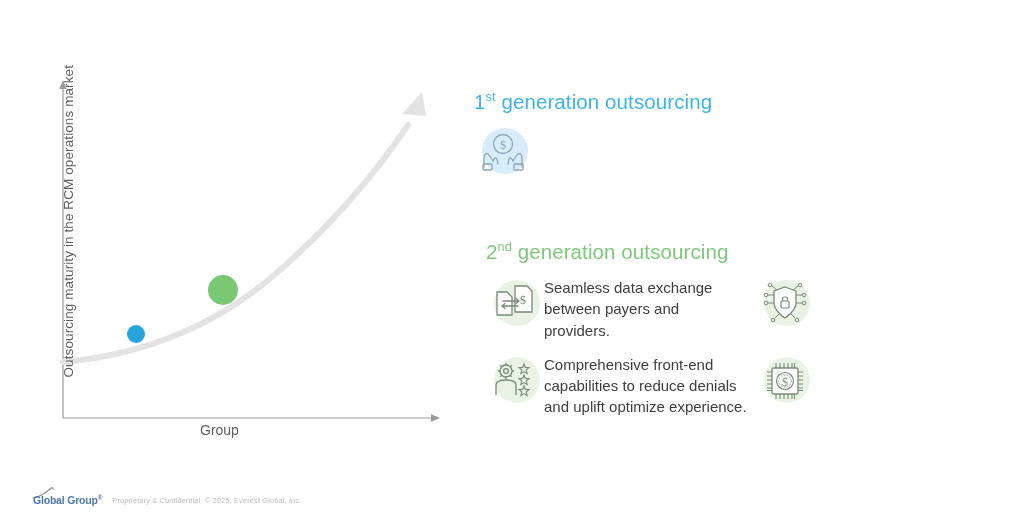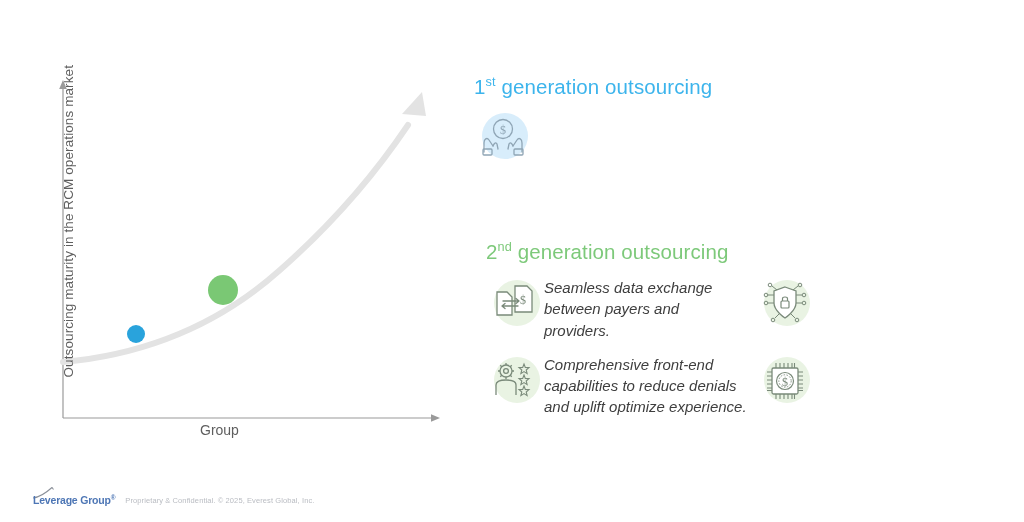--- a/index.html
+++ b/index.html
@@ -108,33 +108,33 @@
     color: #3e3e3e;
     padding-top: 3px;
   }
   .bullet-text sup {
     font-size: 0.62em;
     vertical-align: super;
     line-height: 0;
   }
 
   
-  .section1 { position: absolute; left: 0; top: 1px; }
+  .section1 { position: absolute; left: 0; top: 16px; }
   .section1 .bullet { margin-top: 8px; }
   .section1 .bullet-text { width: 250px; }
 
   
   .section2 { position: absolute; left: 12px; top: 146px; margin-top: 20px; }
   .grid2 {
     margin-top: 10px;
     display: grid;
     grid-template-columns: 270px 270px;
     grid-row-gap: 10px;
   }
-  .grid2 .bullet-text { width: 205px; font-style: italic; }
+  .grid2 .bullet-text { width: 205px; }
 
   
   .footer {
     position: absolute;
     left: 33px;
     bottom: 16px;
     display: flex;
     align-items: flex-end;
   }
   .logo {
@@ -303,18 +303,18 @@
 
       </div>
     </div>
   </div>
 
   <div class="footer">
     <div class="logo">
       <svg class="logo-swoosh" width="30" height="12" viewBox="0 0 30 12">
         <path d="M0,11 C8,10 14,5 19,0.5 L20.5,2.5" fill="none" stroke="#8b9099" stroke-width="1.1"></path>
       </svg>
-      <span class="logo-text"><span>Leverage Group</span><sup>®</sup></span>
+      <span class="logo-text"><span>Global Group</span><sup>®</sup></span>
     </div>
     <div class="footer-note">Proprietary &amp; Confidential. © 2025, Everest Global, Inc.</div>
   </div>
 
 </div>
 
 </body></html>

